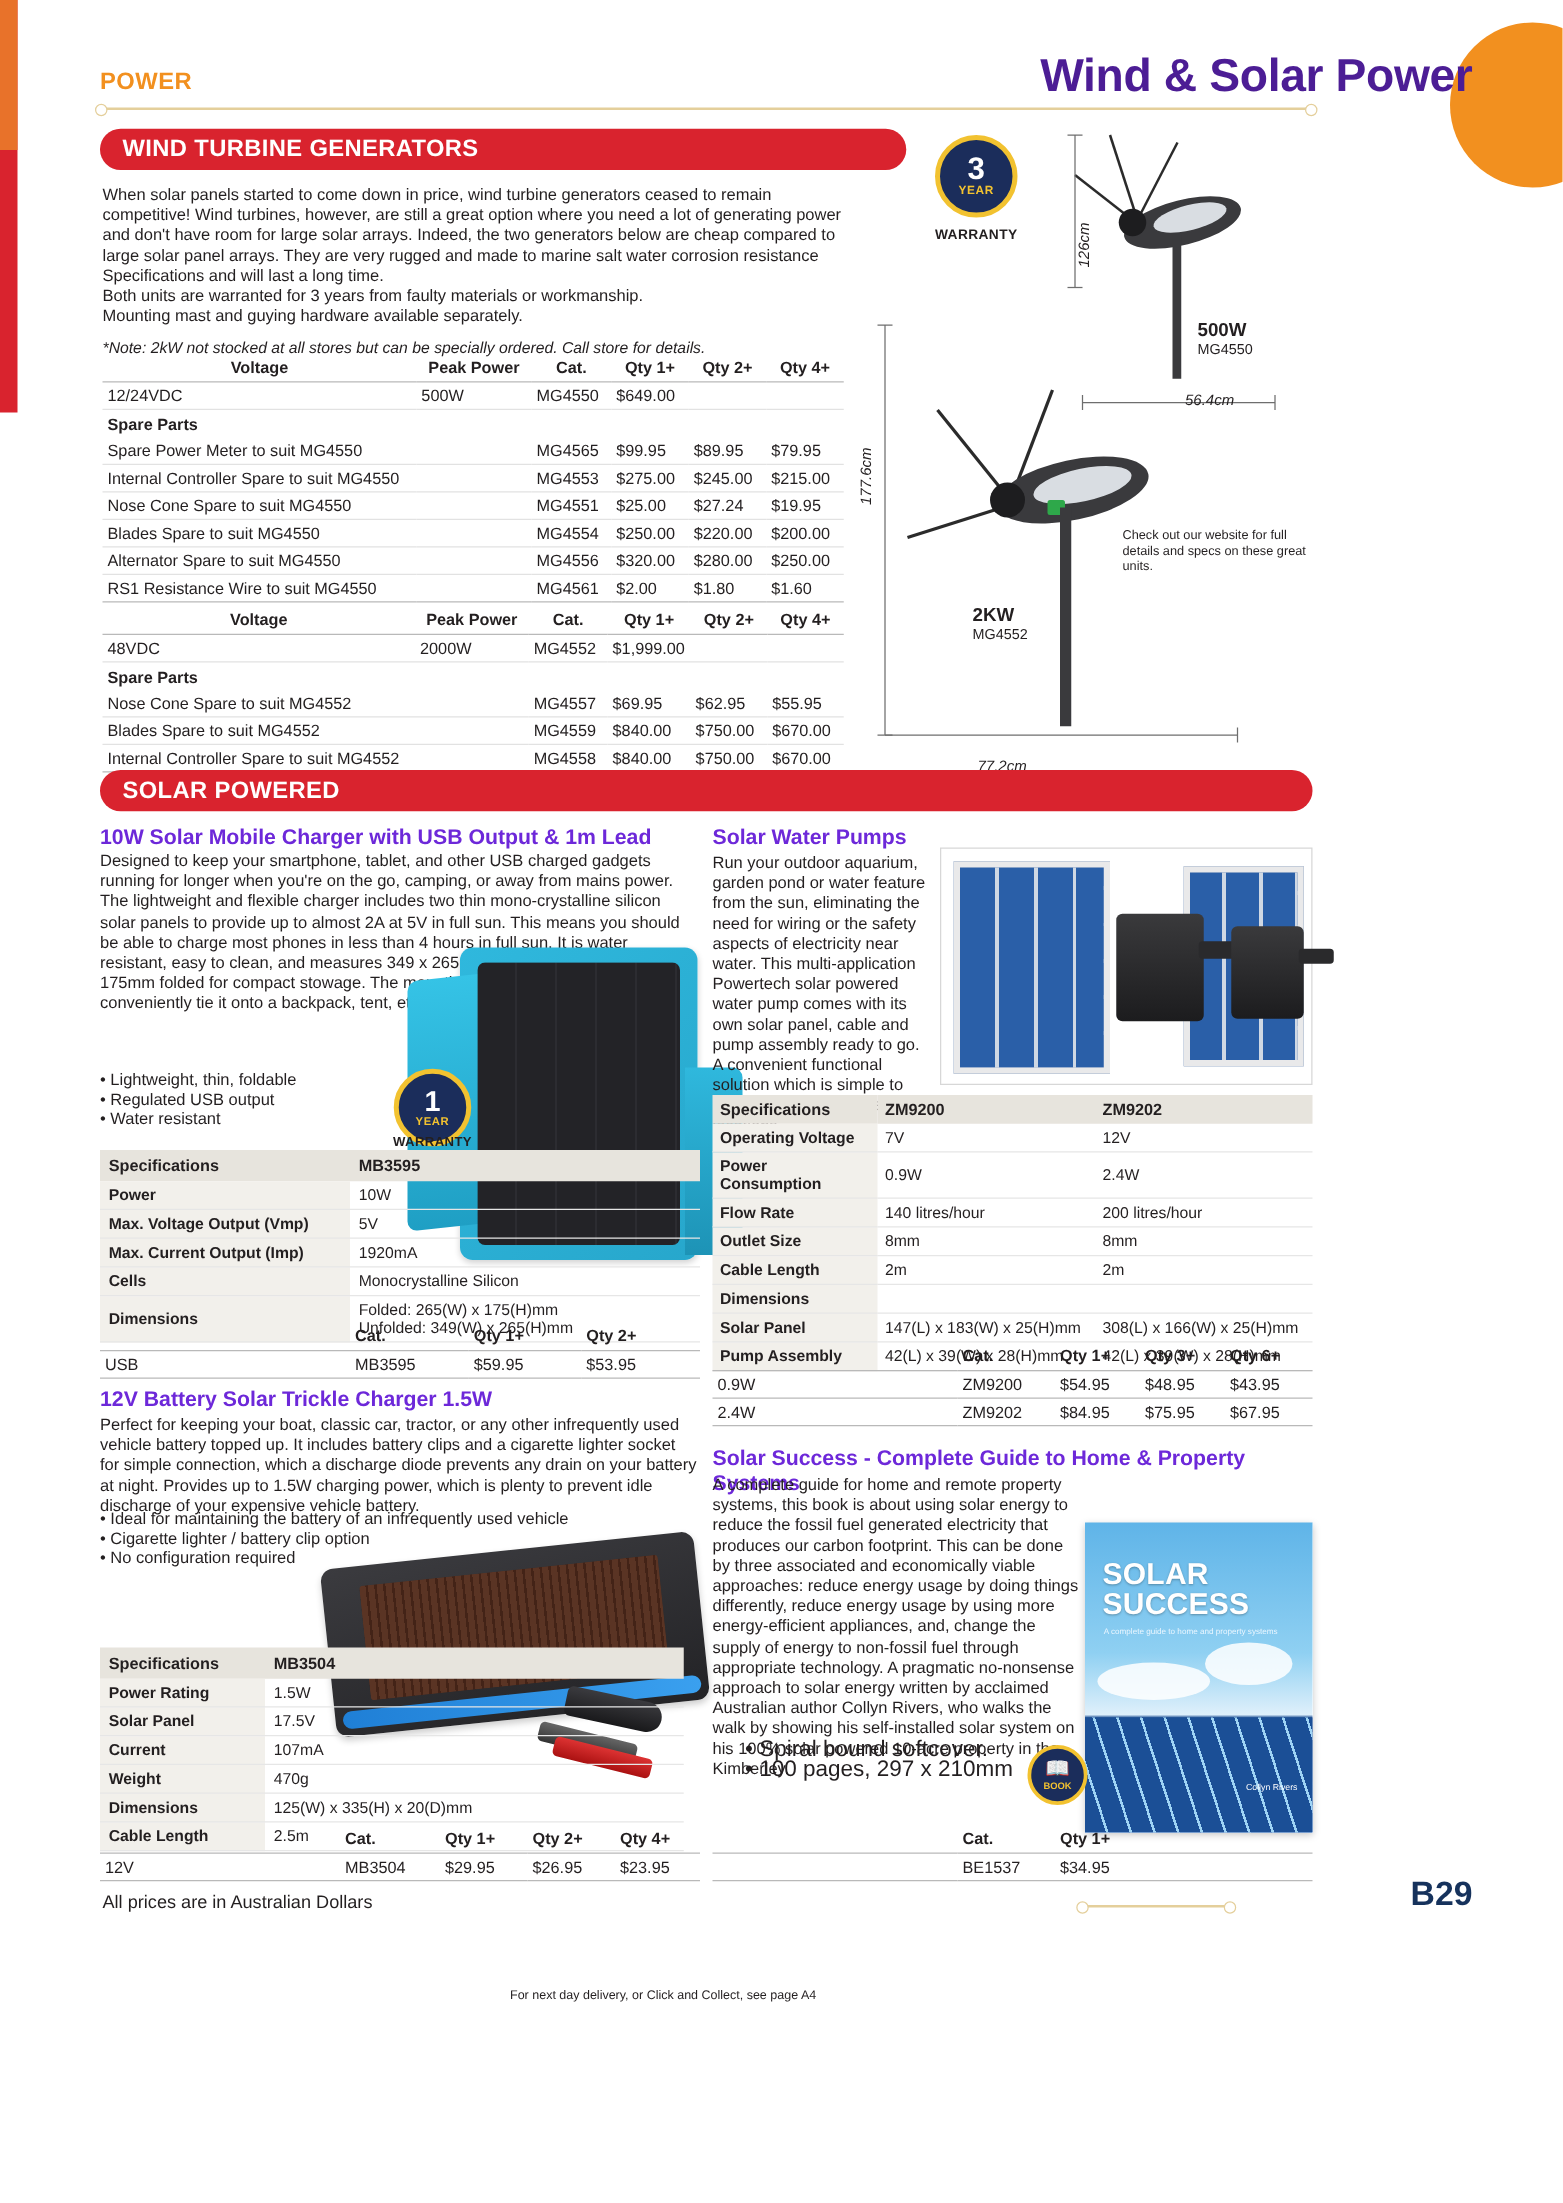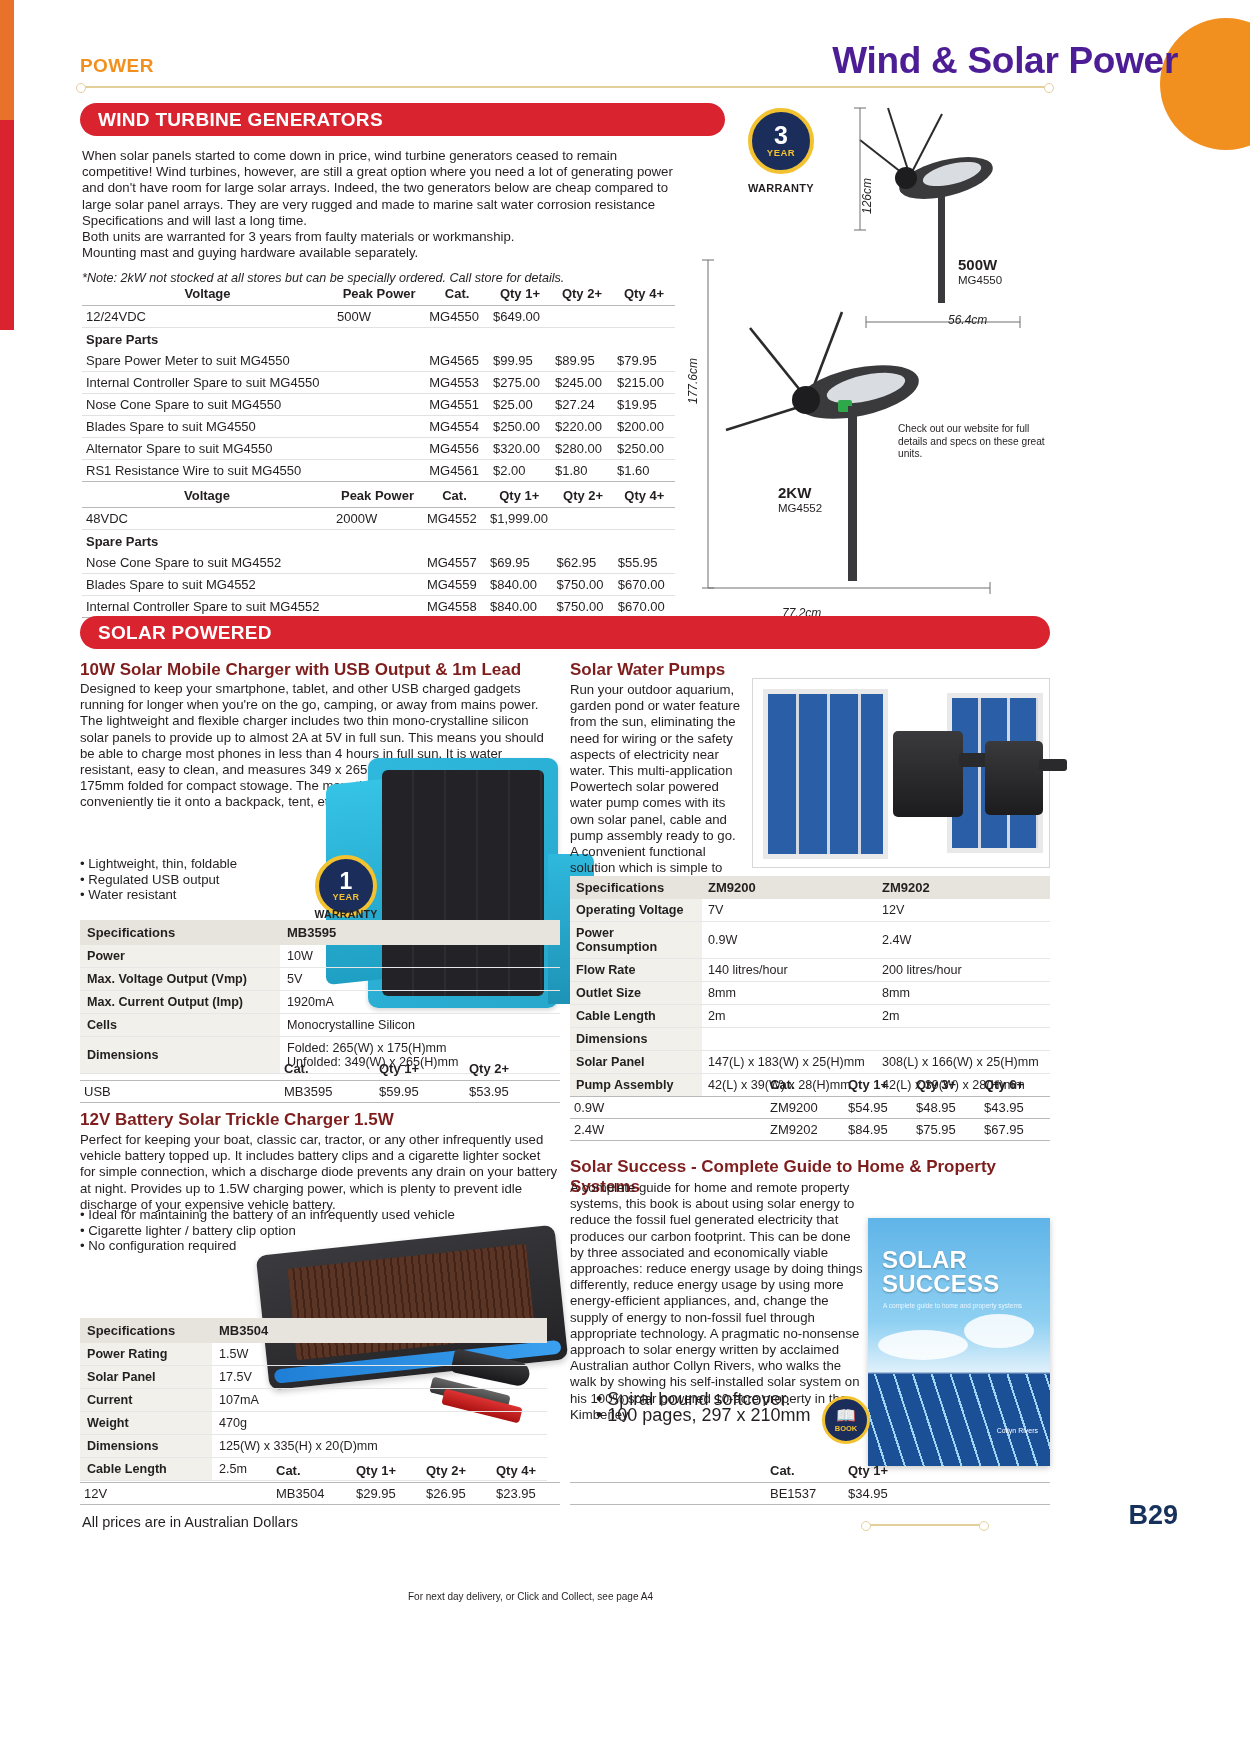--- a/index.html
+++ b/index.html
@@ -128,21 +128,21 @@
   .prod-lbl { position:absolute; font-weight:bold; font-size:15px; }
   .prod-cat { position:absolute; font-size: 11.5px; }
 
   .website-note {
     position: absolute; left: 898px; top: 423px; width: 152px;
     font-size: 10.2px; line-height: 12.5px; color:#231f20;
   }
 
   
   .prod-title {
-    font-size: 17px; font-weight: bold; color: #7f1d1d;
+    font-size: 17px; font-weight: bold; color: #6d28d9;
   }
 
   #mob-title { position: absolute; left: 80px; top: 660px; width: 480px;}
   #mob-body  { position: absolute; left: 80px; top: 681px; width: 478px; }
   #mob-bullets { position: absolute; left: 80px; top: 856px; width: 300px;
                  font-size: 13.2px; line-height: 15.5px;}
 
   #pump-title { position: absolute; left: 570px; top: 660px; width: 360px;}
   #pump-body  { position: absolute; left: 570px; top: 682px; width: 176px; }
 

